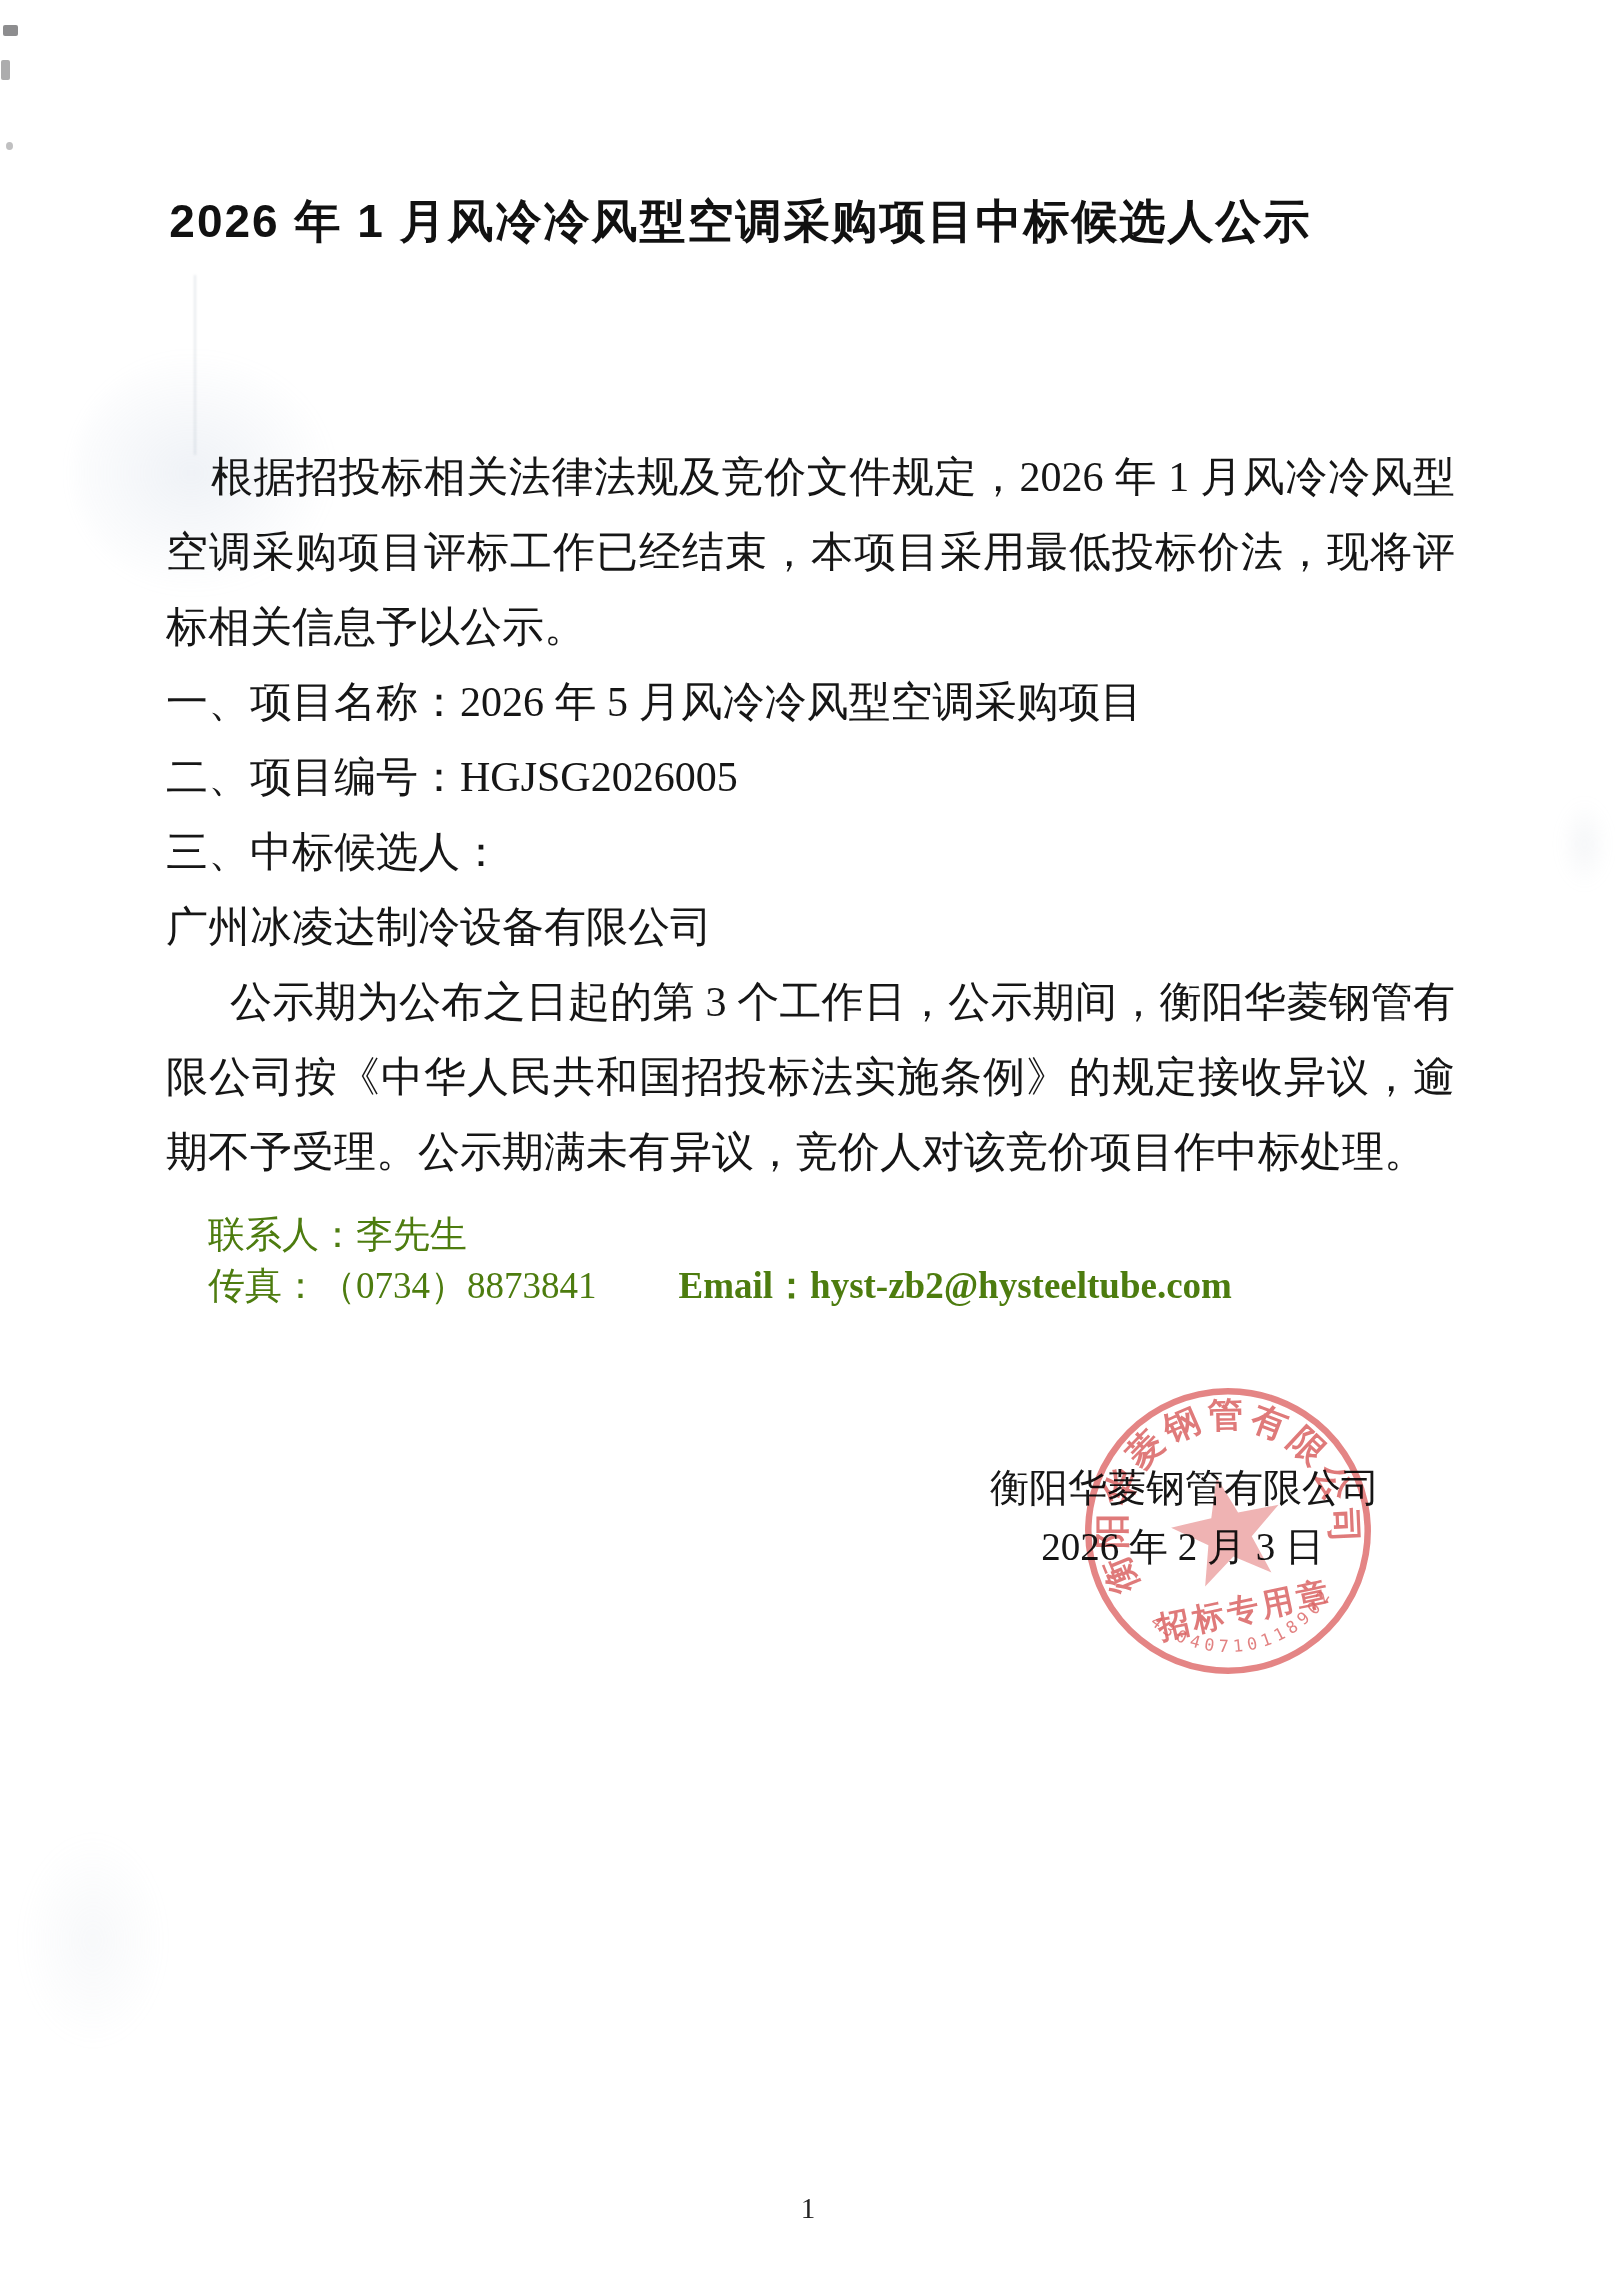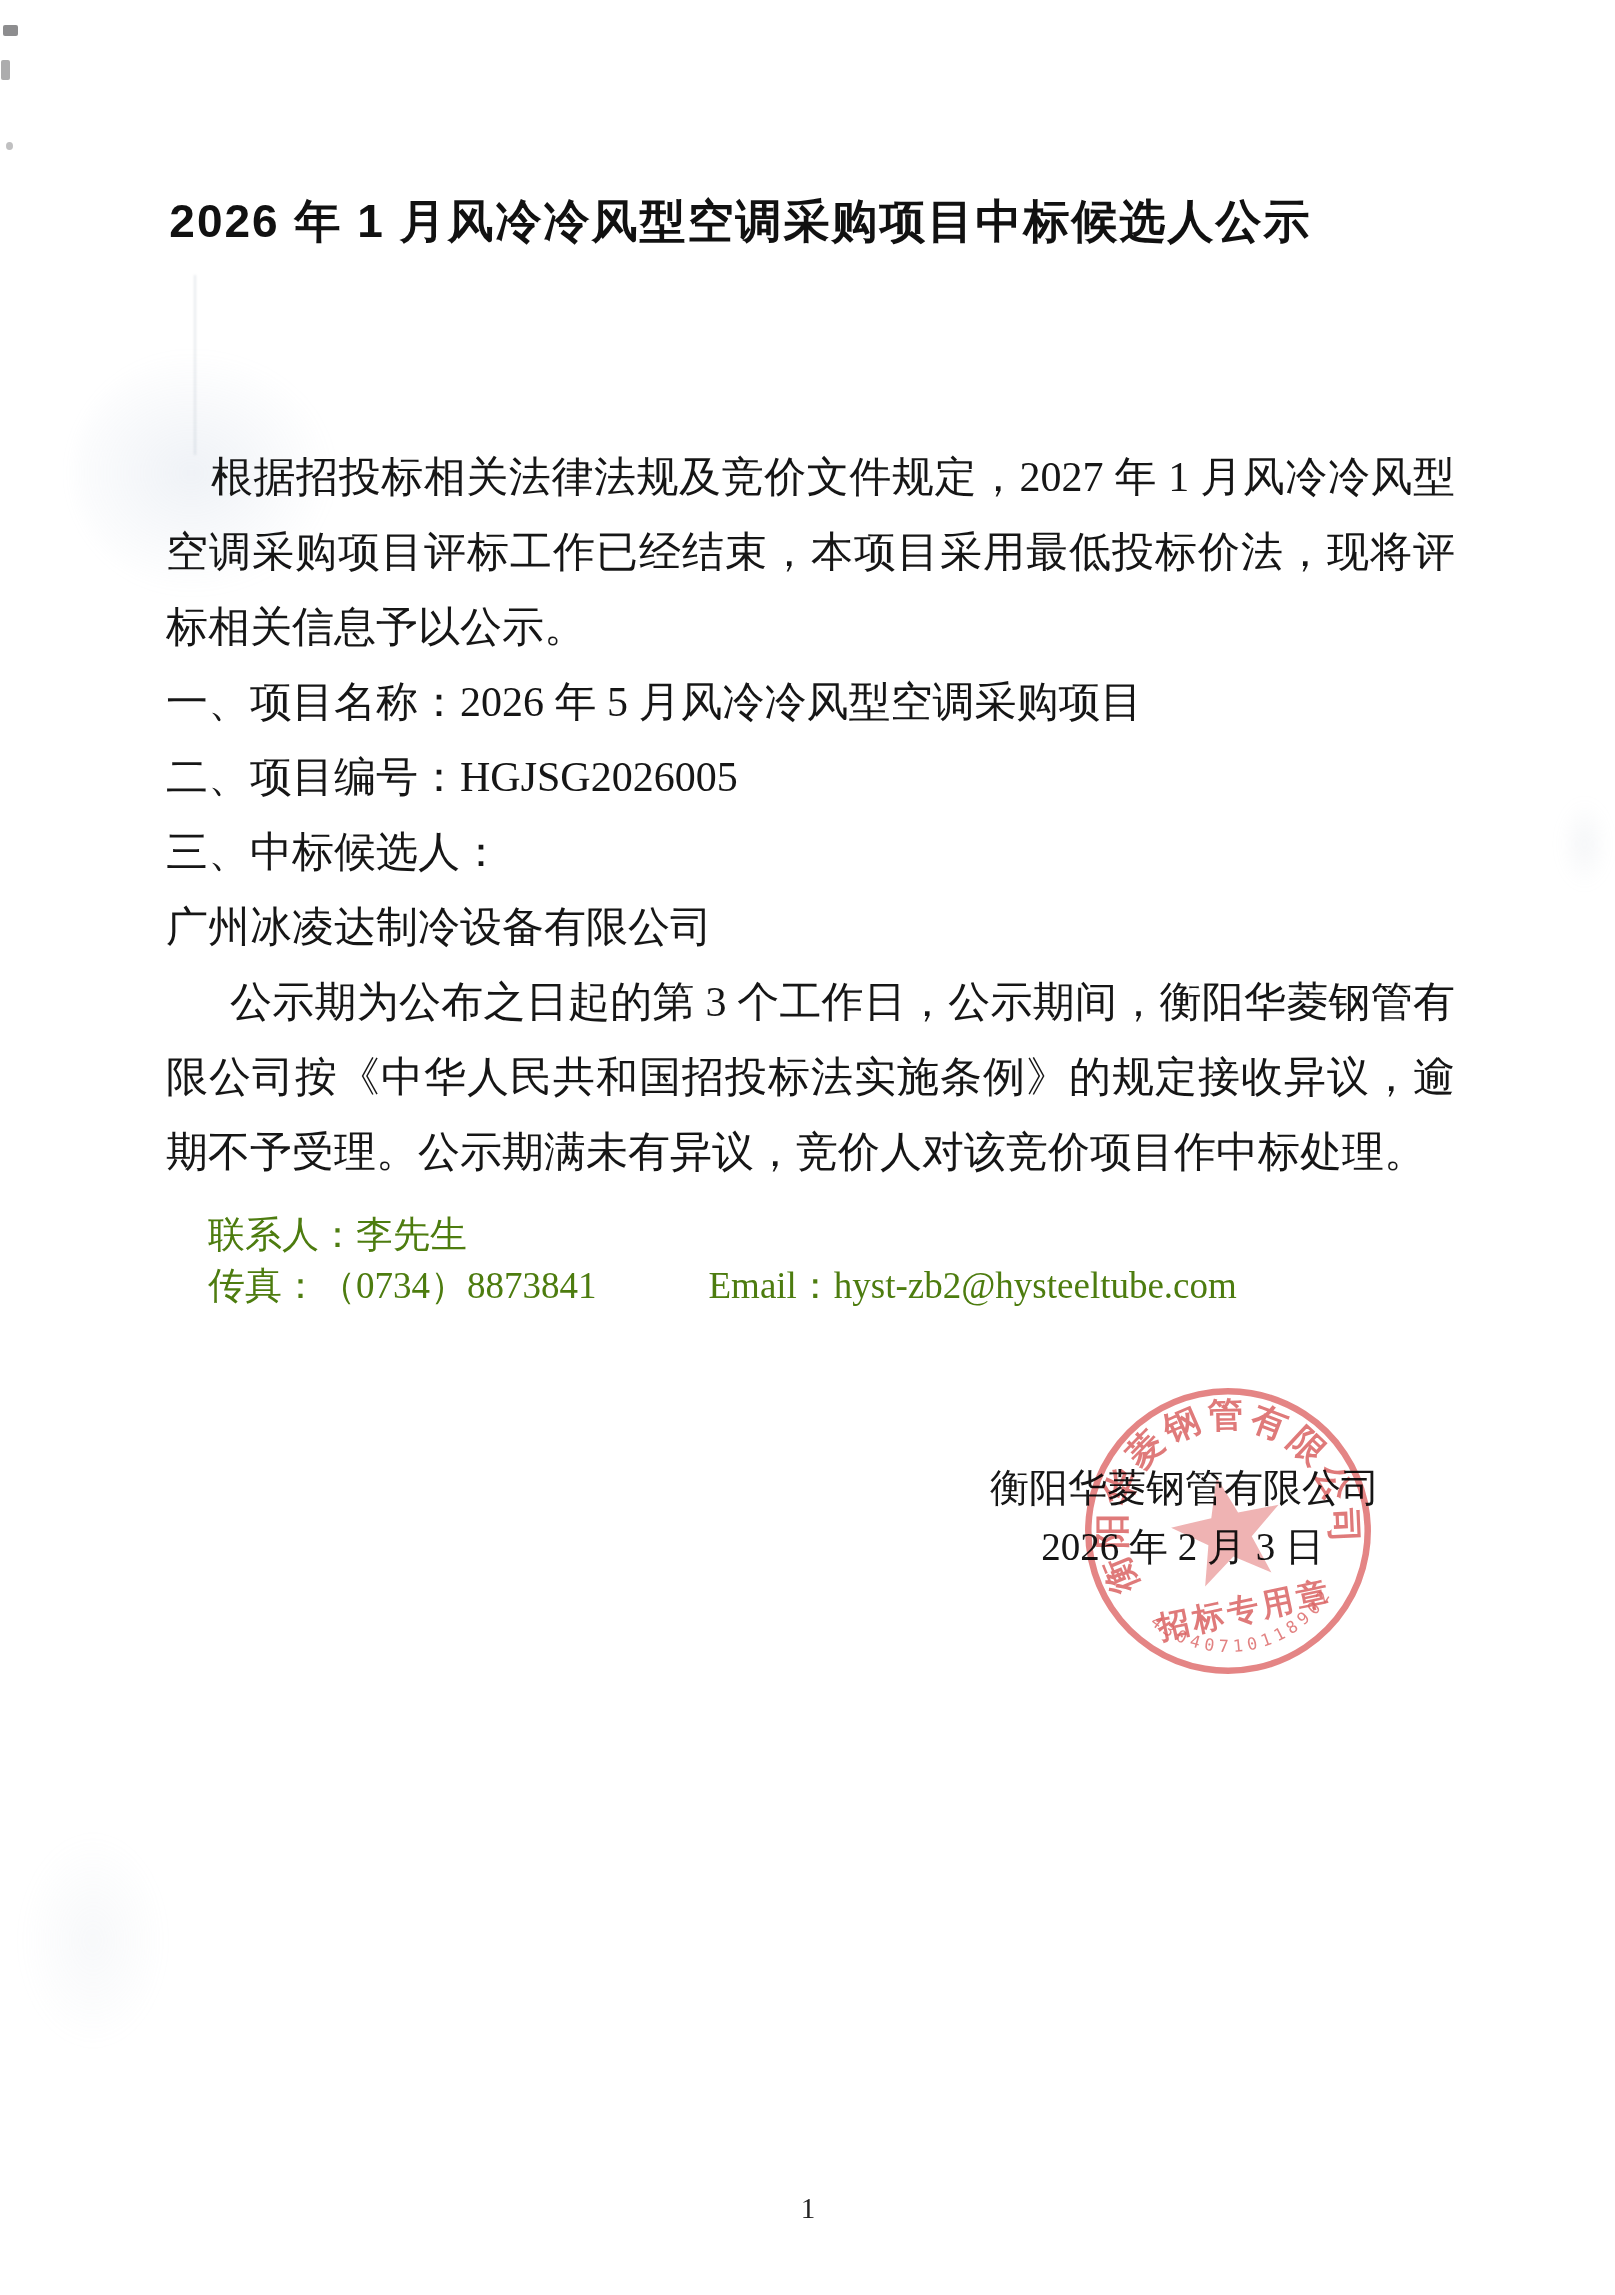--- a/index.html
+++ b/index.html
@@ -42,21 +42,21 @@
   .body-text p{margin:0;padding:0;}
   .indent1{text-indent:45px;}
   .indent2{text-indent:64px;}
   .candidate{padding-left:82px;font-family:Liberation Serif, serif;}
 
   .contacts{
     position:absolute;left:208px;top:1209px;
     font-size:37px;line-height:51px;color:#4d7c0f;
   }
   .contacts p{margin:0;padding:0;white-space:nowrap;}
-  .email{margin-left:112px;}
+  .email{margin-left:82px;font-weight:bold;}
 
   .signature{
     position:absolute;left:990px;top:1458px;width:385px;
     text-align:center;font-size:39px;line-height:59px;color:#161616;
   }
   .signature p{margin:0;padding:0;white-space:nowrap;}
 
   .stamp{
     position:absolute;left:1079px;top:1382px;width:298px;height:298px;
     transform:rotate(-12deg);
@@ -83,21 +83,21 @@
   <div class="smudge smudge2"></div>
   <div class="smudge smudge3"></div>
   <div class="vline"></div>
   <div class="speck speck1"></div>
   <div class="speck speck2"></div>
   <div class="speck speck3"></div>
 
   <h1 class="title">2026 年 1 月风冷冷风型空调采购项目中标候选人公示</h1>
 
   <div class="body-text">
-    <p class="indent1">根据招投标相关法律法规及竞价文件规定，2027 年 1 月风冷冷风型空调采购项目评标工作已经结束，本项目采用最低投标价法，现将评标相关信息予以公示。</p>
+    <p class="indent1">根据招投标相关法律法规及竞价文件规定，2026 年 1 月风冷冷风型空调采购项目评标工作已经结束，本项目采用最低投标价法，现将评标相关信息予以公示。</p>
     <p>一、项目名称：2026 年 5 月风冷冷风型空调采购项目</p>
     <p>二、项目编号：HGJSG2026005</p>
     <p>三、中标候选人：</p>
     <p class="candidate">广州冰凌达制冷设备有限公司</p>
     <p class="indent2">公示期为公布之日起的第 3 个工作日，公示期间，衡阳华菱钢管有限公司按《中华人民共和国招投标法实施条例》的规定接收异议，逾期不予受理。公示期满未有异议，竞价人对该竞价项目作中标处理。</p>
   </div>
 
   <div class="contacts">
     <p>联系人：李先生</p>
     <p><span>传真：（0734）8873841</span><span class="email">Email：hyst-zb2@hysteeltube.com</span></p>

